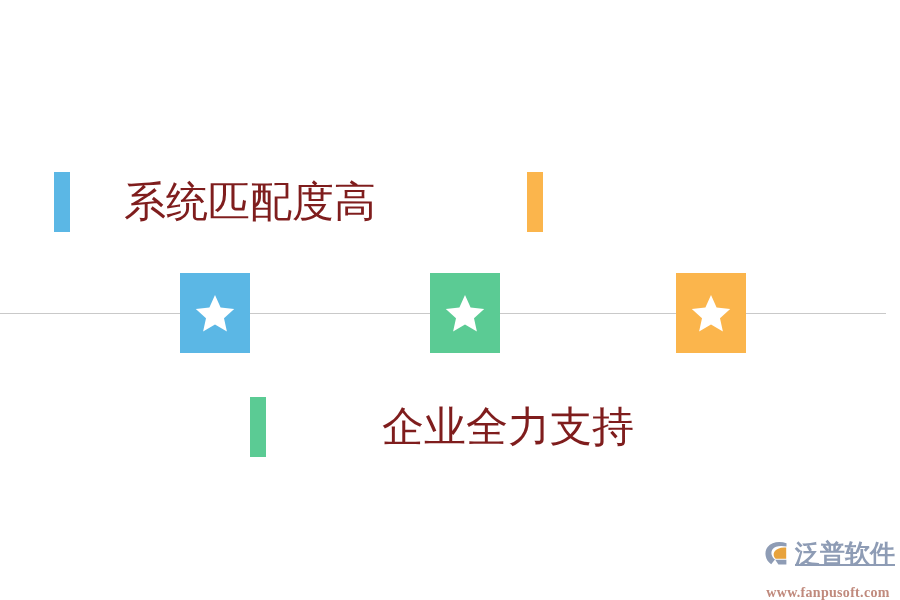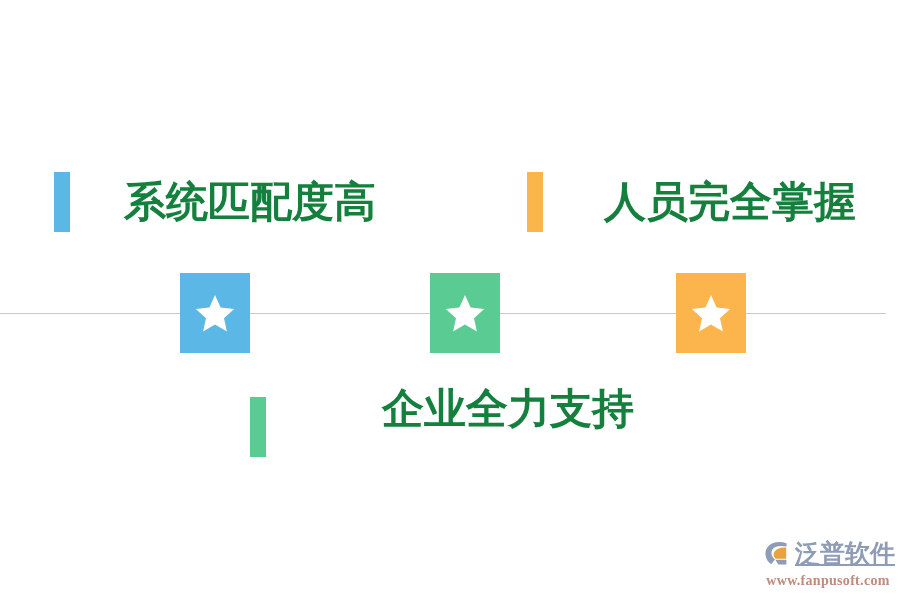--- a/index.html
+++ b/index.html
@@ -36,22 +36,22 @@
   .accent-bar {
     position: absolute;
     width: 16px;
     height: 60px;
     z-index: 3;
   }
 
   
   .headline {
     position: absolute;
-    color: #15803d;
-    font-weight: bold;
+    color: #7f1d1d;
+    font-weight: normal;
     font-size: 42px;
     line-height: 60px;
     letter-spacing: 0px;
     white-space: nowrap;
     z-index: 3;
     font-family: "DejaVu Sans", "Liberation Sans", sans-serif;
   }
 
   
   .tile {
@@ -88,42 +88,41 @@
   .logo-mark svg { display: block; }
   .logo-wordmark {
     font-size: 25px;
     font-weight: bold;
     color: #8e9cb5;
     line-height: 30px;
     white-space: nowrap;
     font-family: "DejaVu Sans", "Liberation Sans", sans-serif;
   }
   .logo-url {
-    margin-top: 3px;
+    margin-top: 15px;
     font-size: 14px;
     font-weight: bold;
     color: #c08a7d;
     letter-spacing: 0.3px;
     white-space: nowrap;
     text-align: center;
     font-family: "Liberation Serif", "DejaVu Serif", serif;
   }
 </style>
 </head>
 <body style="background: rgb(255, 255, 255);">
 
 <div class="canvas">
 
   <div class="divider" style="background-color: rgb(201, 201, 201);"></div>
 
   <div class="accent-bar" style="left: 54px; top: 172px; background-color: rgb(91, 183, 229);"></div>
   <div class="headline" style="left:124px; top:172px;">系统匹配度高</div>
 
   <div class="accent-bar" style="left: 527px; top: 172px; background-color: rgb(251, 181, 76);"></div>
-  <div class="headline" style="left:604px; top:172px;">人员完全掌握</div>
 
   <div class="tile" style="left: 180px; top: 273px; background-color: rgb(91, 183, 229);">
     <span>
       <svg width="40" height="38" viewBox="0 0 40 38" aria-hidden="true">
         <polygon points="20,1 25.6,13.6 39.2,15 29,24.2 31.9,37.6 20,30.6 8.1,37.6 11,24.2 0.8,15 14.4,13.6" fill="#ffffff"></polygon>
       </svg>
     </span>
   </div>
 
   <div class="tile" style="left: 430px; top: 273px; background-color: rgb(91, 203, 148);">
@@ -136,21 +135,21 @@
 
   <div class="tile" style="left: 676px; top: 273px; background-color: rgb(251, 181, 76);">
     <span>
       <svg width="40" height="38" viewBox="0 0 40 38" aria-hidden="true">
         <polygon points="20,1 25.6,13.6 39.2,15 29,24.2 31.9,37.6 20,30.6 8.1,37.6 11,24.2 0.8,15 14.4,13.6" fill="#ffffff"></polygon>
       </svg>
     </span>
   </div>
 
   <div class="accent-bar" style="left: 250px; top: 397px; background-color: rgb(91, 203, 148);"></div>
-  <div class="headline" style="left:382px; top:379px;">企业全力支持</div>
+  <div class="headline" style="left:382px; top:397px;">企业全力支持</div>
 
   <div class="logo">
     <div class="logo-row">
       <span class="logo-mark">
         <svg width="30" height="30" viewBox="0 0 30 30" aria-hidden="true">
           <path d="M24.5 4.2 C17.5 2.0 9.5 3.0 5.6 8.0 C1.6 13.2 3.4 21.4 9.2 25.2 L13.0 20.4 C9.4 17.8 8.4 13.2 10.6 10.2 C13.0 7.0 18.6 6.2 24.5 7.6 Z" fill="#8e9cb5"></path>
           <path d="M24.2 8.6 C19.0 8.0 14.2 9.6 12.4 12.8 C11.0 15.2 11.6 18.0 13.6 19.8 L24.2 19.8 Z" fill="#e8a33d"></path>
           <path d="M13.2 20.8 L24.4 20.8 L24.4 25.4 L16.4 25.4 Z" fill="#8e9cb5"></path>
         </svg>
       </span>

